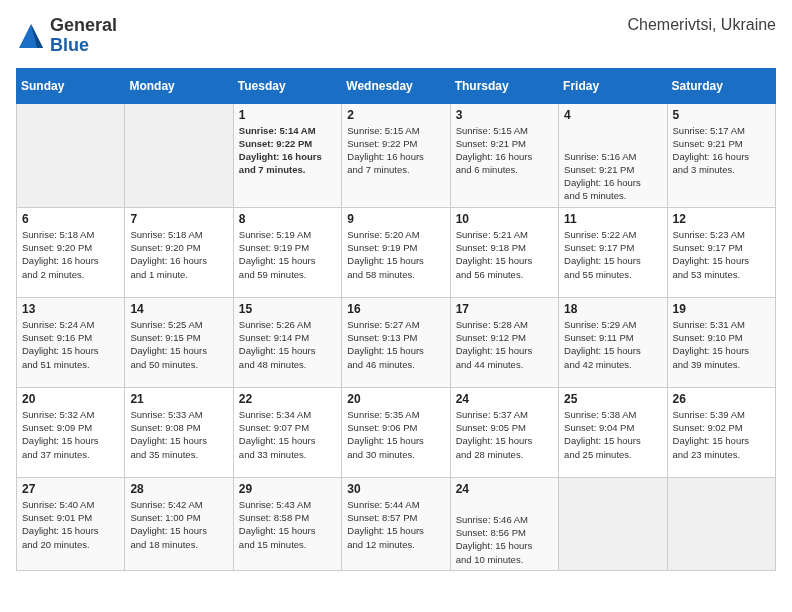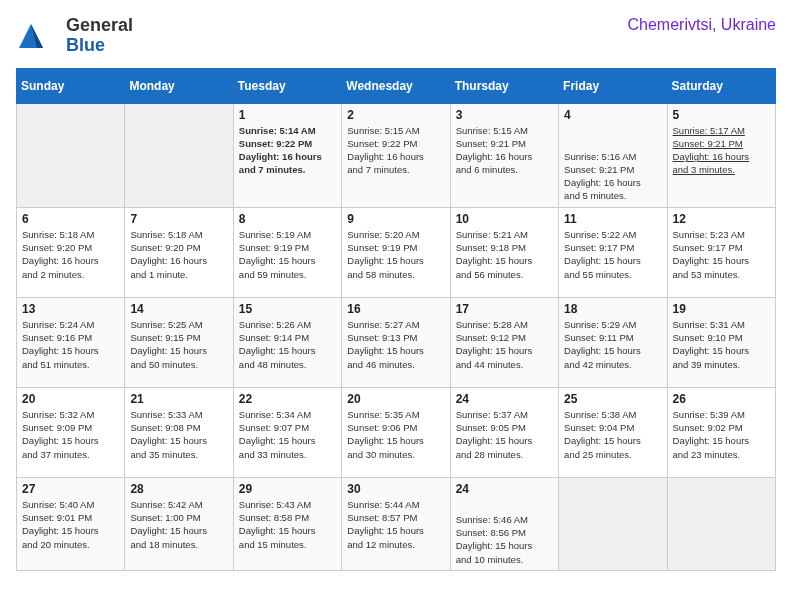--- a/index.html
+++ b/index.html
@@ -12,21 +12,21 @@
     }
     .header {
       display: flex;
       justify-content: space-between;
       align-items: flex-start;
       margin-bottom: 12px;
     }
     .logo {
       display: flex;
       align-items: center;
-      gap: 20px;
+      gap: 4px;
     }
     .logo-text {
       display: flex;
       flex-direction: column;
       font-size: 18px;
       font-weight: bold;
       line-height: 1.1;
     }
     .logo-general { color: #333; }
     .logo-blue { color: #1a5fa8; }
@@ -38,21 +38,21 @@
       text-align: right;
     }
     .month-title {
       font-size: 36px;
       font-weight: bold;
       color: #333;
       line-height: 1;
     }
     .subtitle {
       font-size: 16px;
-      color: #6d28d9;
+      color: #404040;
     }
     table {
       width: 100%;
       border-collapse: collapse;
       table-layout: fixed;
     }
     thead th {
       background-color: #1a6fc4;
       color: #fff;
       font-size: 12px;
@@ -150,21 +150,21 @@
         </td>
         <td>
           <span class="day-num">4</span>
           <div class="day-info" style="white-space: pre-line; margin-top: 28px;">Sunrise: 5:16 AM
 Sunset: 9:21 PM
 Daylight: 16 hours
 and 5 minutes.</div>
         </td>
         <td>
           <span class="day-num">5</span>
-          <div class="day-info" style="white-space: pre-line; text-decoration: underline;">Sunrise: 5:17 AM
+          <div class="day-info" style="white-space: pre-line;">Sunrise: 5:17 AM
 Sunset: 9:21 PM
 Daylight: 16 hours
 and 3 minutes.</div>
         </td>
       </tr>
       <tr>
         <td>
           <span class="day-num">6</span>
           <div class="day-info" style="white-space: pre-line;">Sunrise: 5:18 AM
 Sunset: 9:20 PM

